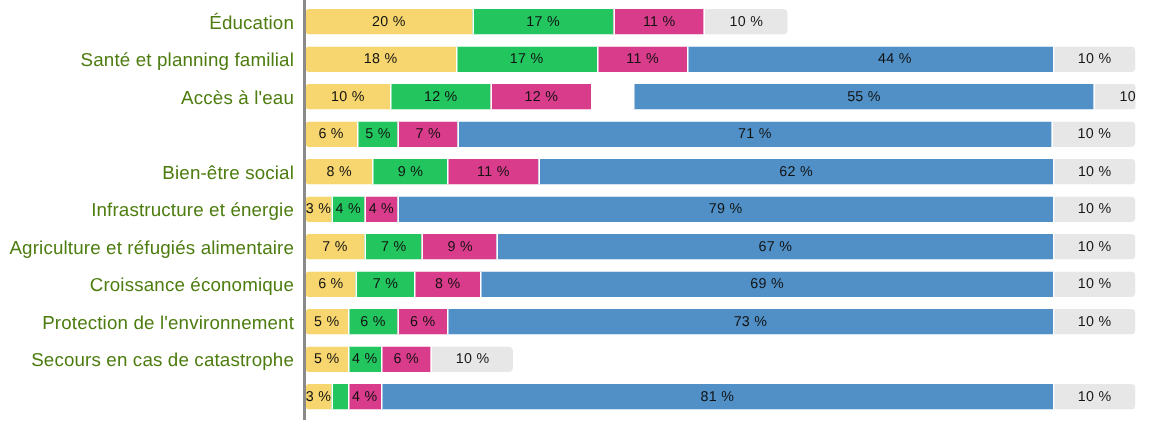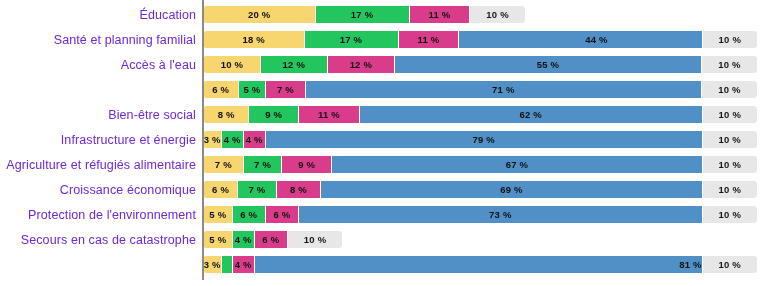--- a/index.html
+++ b/index.html
@@ -49,21 +49,21 @@
     margin-top: 6px;
   }
 
   .row-label {
     position: absolute;
     right: 572px;          
     top: 50%;
     transform: translateY(-50%);
     white-space: nowrap;
     font-size: 12.5px;
-    color: #6d28d9;
+    color: #4d7c0f;
     letter-spacing: 0.1px;
     text-align: right;
   }
 
   .bar-track {
     position: absolute;
     left: 204px;
     top: 0;
     height: 17px;
     width: 553px;          
@@ -82,21 +82,21 @@
     justify-content: center;
     overflow: hidden;
     box-sizing: border-box;
   }
   .seg + .seg {
     border-left: 1.5px solid #ffffff;
   }
 
   .seg-label {
     font-size: 9.5px;
-    font-weight: bold;
+    font-weight: normal;
     color: #111111;
     white-space: nowrap;
     letter-spacing: 0.2px;
     line-height: 1;
   }
 
   .seg.s-yellow  { background: #f7d66f; }
   .seg.s-orange  { background: #22c55e; }
   .seg.s-magenta { background: #d93c8b; }
   .seg.s-blue    { background: #5090c6; }
@@ -154,21 +154,21 @@
         <div class="bar-track">
           <div class="seg s-yellow" style="flex: 0 0 10.101%;">
             <span class="seg-label">10 %</span>
           </div>
           <div class="seg s-orange" style="flex: 0 0 12.1212%;">
             <span class="seg-label">12 %</span>
           </div>
           <div class="seg s-magenta" style="flex: 0 0 12.1212%;">
             <span class="seg-label">12 %</span>
           </div>
-          <div class="seg s-blue" style="flex: 0 0 55.5556%;">
+          <div class="seg s-blue" style="flex: 0 0 55.5556%; margin-left: 28px;">
             <span class="seg-label">55 %</span>
           </div>
           <div class="seg s-gray" style="flex: 0 0 10.101%;">
             <span class="seg-label">10 %</span>
           </div>
         </div>
       </div>
       <div class="chart-row">
         <div class="bar-track">
           <div class="seg s-yellow" style="flex: 0 0 6.06061%;">
@@ -307,21 +307,21 @@
       </div>
       <div class="chart-row">
         <div class="bar-track">
           <div class="seg s-yellow" style="flex: 0 0 3%;">
             <span class="seg-label">3 %</span>
           </div>
           <div class="seg s-orange" style="flex: 0 0 2%;"></div>
           <div class="seg s-magenta" style="flex: 0 0 4%;">
             <span class="seg-label">4 %</span>
           </div>
-          <div class="seg s-blue" style="flex: 0 0 81%; justify-content: flex-end;">
+          <div class="seg s-blue" style="flex: 0 0 81%;">
             <span class="seg-label">81 %</span>
           </div>
           <div class="seg s-gray" style="flex: 0 0 10%;">
             <span class="seg-label">10 %</span>
           </div>
         </div>
       </div>
     </div>
 
 </div>

